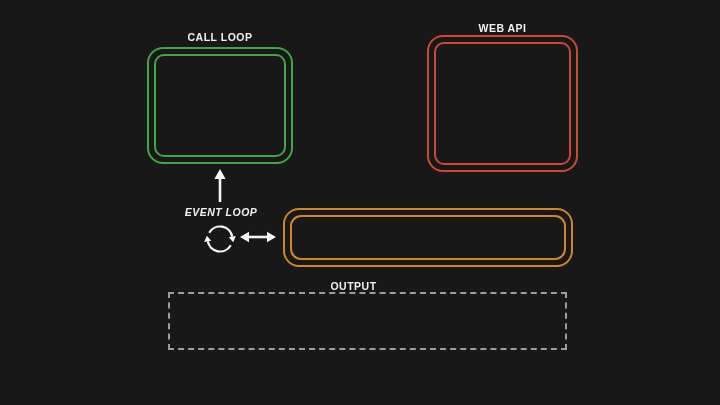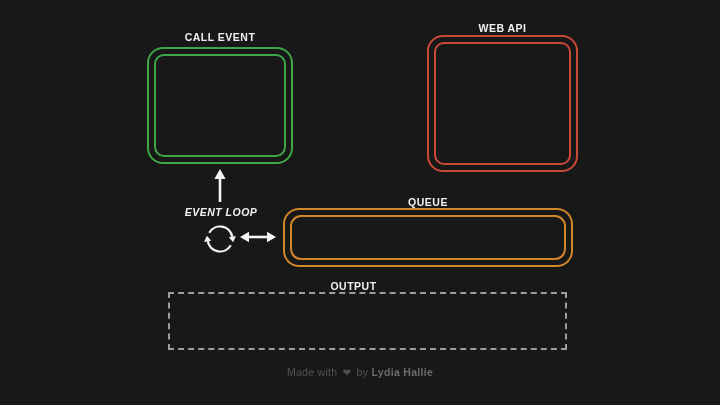--- a/index.html
+++ b/index.html
@@ -69,31 +69,30 @@
     letter-spacing: 0.3px;
   }
   .footer .author { font-weight: bold; }
   .footer .heart { font-size: 10px; padding: 0 2px; }
 </style>
 </head>
 <body>
 
 <div class="stage" style="background-color: rgb(24, 24, 24); color: rgb(241, 241, 241);">
 
-  <div class="box-label" id="call-stack-label">CALL EVENT</div>
+  <div class="box-label" id="call-stack-label">CALL LOOP</div>
   <div class="dbox" id="call-stack-box" style="border-color: rgb(62, 166, 68);">
     <div class="dbox-inner" style="border-color: rgb(62, 166, 68);"></div>
   </div>
 
   <div class="box-label" id="web-api-label">WEB API</div>
   <div class="dbox" id="web-api-box" style="border-color: rgb(203, 74, 55);">
     <div class="dbox-inner" style="border-color: rgb(203, 74, 55);"></div>
   </div>
 
-  <div class="box-label" id="queue-label">QUEUE</div>
   <div class="dbox" id="queue-box" style="border-color: rgb(210, 134, 42);">
     <div class="dbox-inner" style="border-color: rgb(210, 134, 42);"></div>
   </div>
 
   <div class="box-label" id="output-label">OUTPUT</div>
   <div class="dashed-box" id="output-box" style="border-color: rgb(157, 157, 157);"></div>
 
   <div class="box-label" id="event-loop-label">EVENT LOOP</div>
 
   <div class="icon-wrap" id="up-arrow" style="color: rgb(245, 245, 245);">
@@ -113,20 +112,14 @@
   </div>
 
   <div class="icon-wrap" id="lr-arrow" style="color: rgb(245, 245, 245);">
     <svg width="36" height="14" viewBox="0 0 36 14">
       <line x1="7" y1="7" x2="29" y2="7" stroke="currentColor" stroke-width="2.6"></line>
       <polygon points="0,7 9,1.8 9,12.2" fill="currentColor"></polygon>
       <polygon points="36,7 27,1.8 27,12.2" fill="currentColor"></polygon>
     </svg>
   </div>
 
-  <div class="footer" style="color: rgb(82, 82, 82);">
-    <span>Made with</span>
-    <span class="heart">❤</span>
-    <span>by</span>
-    <span class="author" style="color: rgb(108, 108, 108);">Lydia Hallie</span>
-  </div>
 
 </div>
 
 </body></html>

